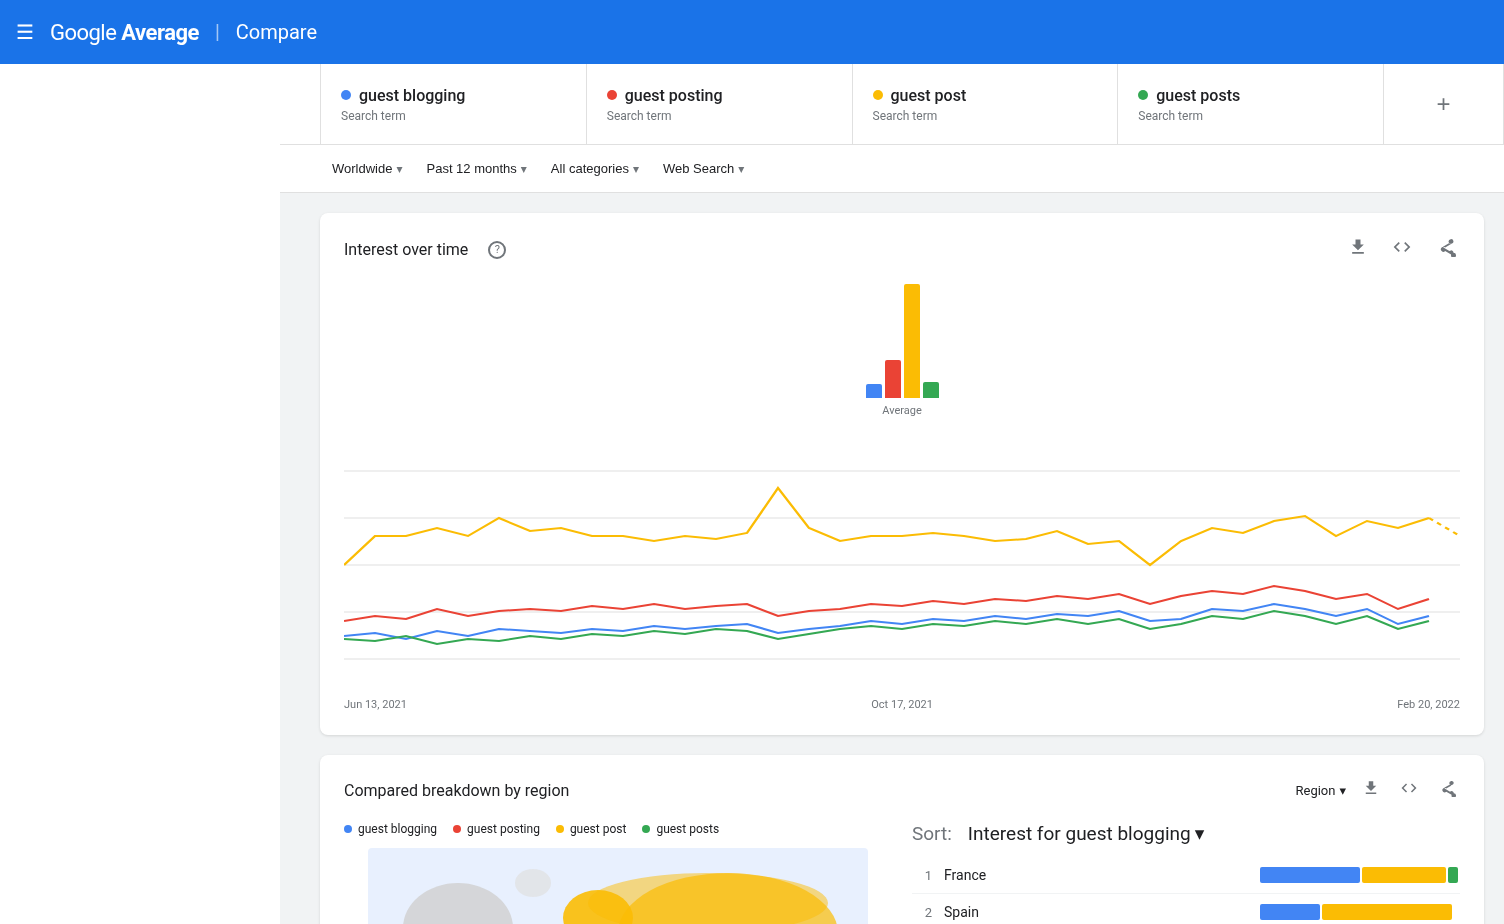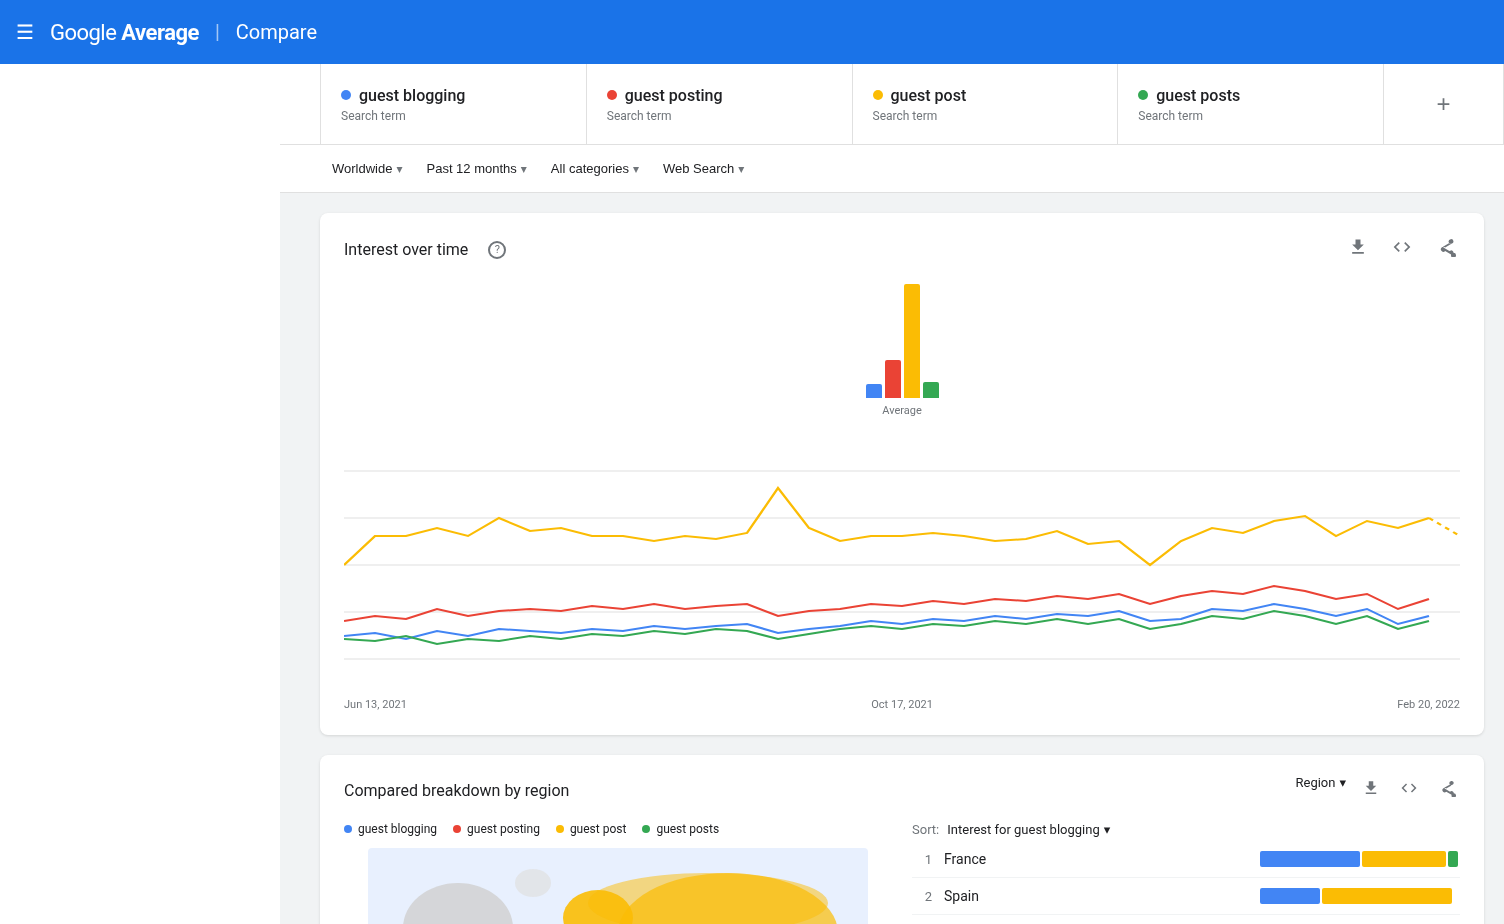--- a/index.html
+++ b/index.html
@@ -213,21 +213,21 @@
       justify-content: space-between;
       margin-bottom: 16px;
     }
     .region-title {
       font-size: 16px;
       font-weight: 400;
       color: #202124;
     }
     .region-controls {
       display: flex;
-      align-items: flex-start;
+      align-items: center;
       gap: 12px;
     }
     .region-dropdown {
       display: flex;
       align-items: center;
       gap: 4px;
       font-size: 13px;
       color: #202124;
       cursor: pointer;
     }
@@ -257,24 +257,24 @@
       border-radius: 50%;
     }
 
     .region-table {
       flex: 1;
       min-width: 380px;
     }
     .sort-row {
       display: flex;
       align-items: center;
-      gap: 8px;
-      font-size: 13px;
-      color: #70757a;
-      margin-bottom: 4px;
+      gap: 16px;
+      font-size: 19px;
+      color: #70757a;
+      margin-bottom: 12px;
     }
     .sort-dropdown {
       display: flex;
       align-items: center;
       gap: 4px;
       color: #202124;
       cursor: pointer;
     }
     .country-row {
       display: flex;

